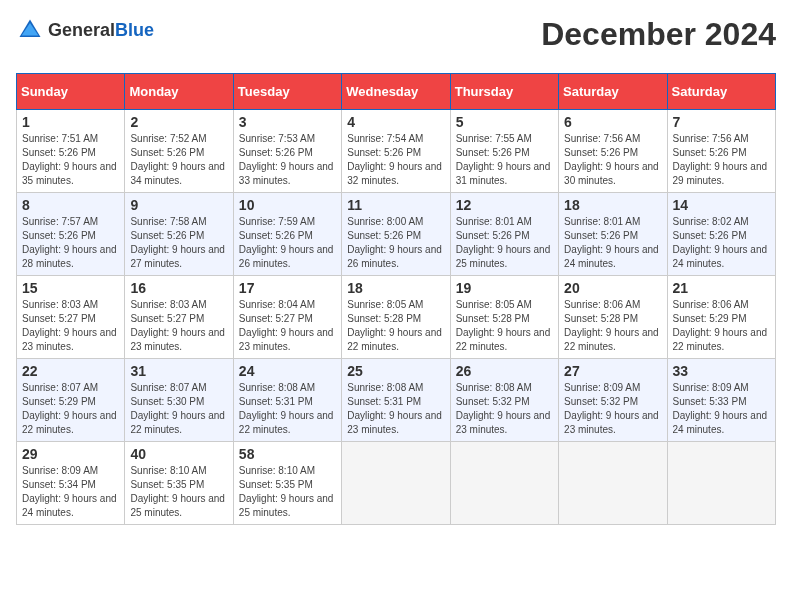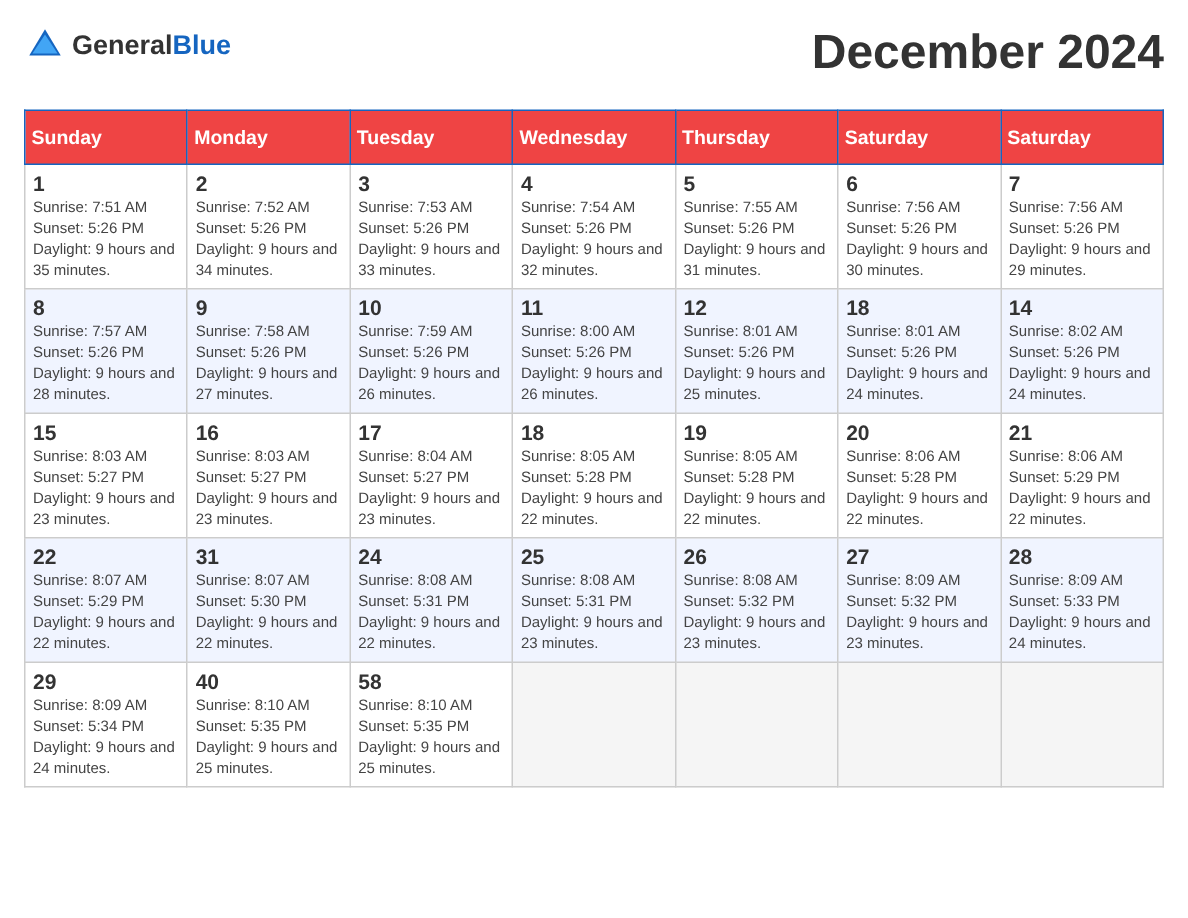--- a/index.html
+++ b/index.html
@@ -231,21 +231,21 @@
         </td>
         <td>
           <span class="day-number">26</span>
           <div class="day-info">Sunrise: 8:08 AM<br>Sunset: 5:32 PM<br>Daylight: 9 hours and 23 minutes.</div>
         </td>
         <td>
           <span class="day-number">27</span>
           <div class="day-info">Sunrise: 8:09 AM<br>Sunset: 5:32 PM<br>Daylight: 9 hours and 23 minutes.</div>
         </td>
         <td>
-          <span class="day-number">28</span>
+          <span class="day-number">33</span>
           <div class="day-info">Sunrise: 8:09 AM<br>Sunset: 5:33 PM<br>Daylight: 9 hours and 24 minutes.</div>
         </td>
       </tr>
       <tr>
         <td>
           <span class="day-number">29</span>
           <div class="day-info">Sunrise: 8:09 AM<br>Sunset: 5:34 PM<br>Daylight: 9 hours and 24 minutes.</div>
         </td>
         <td>
           <span class="day-number">40</span>

